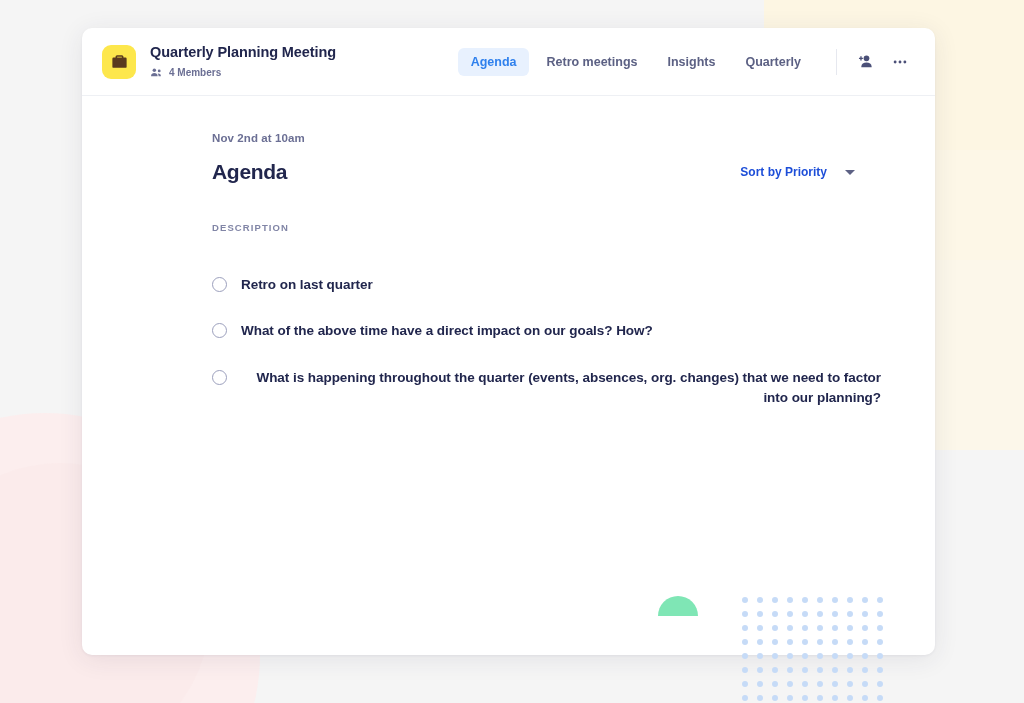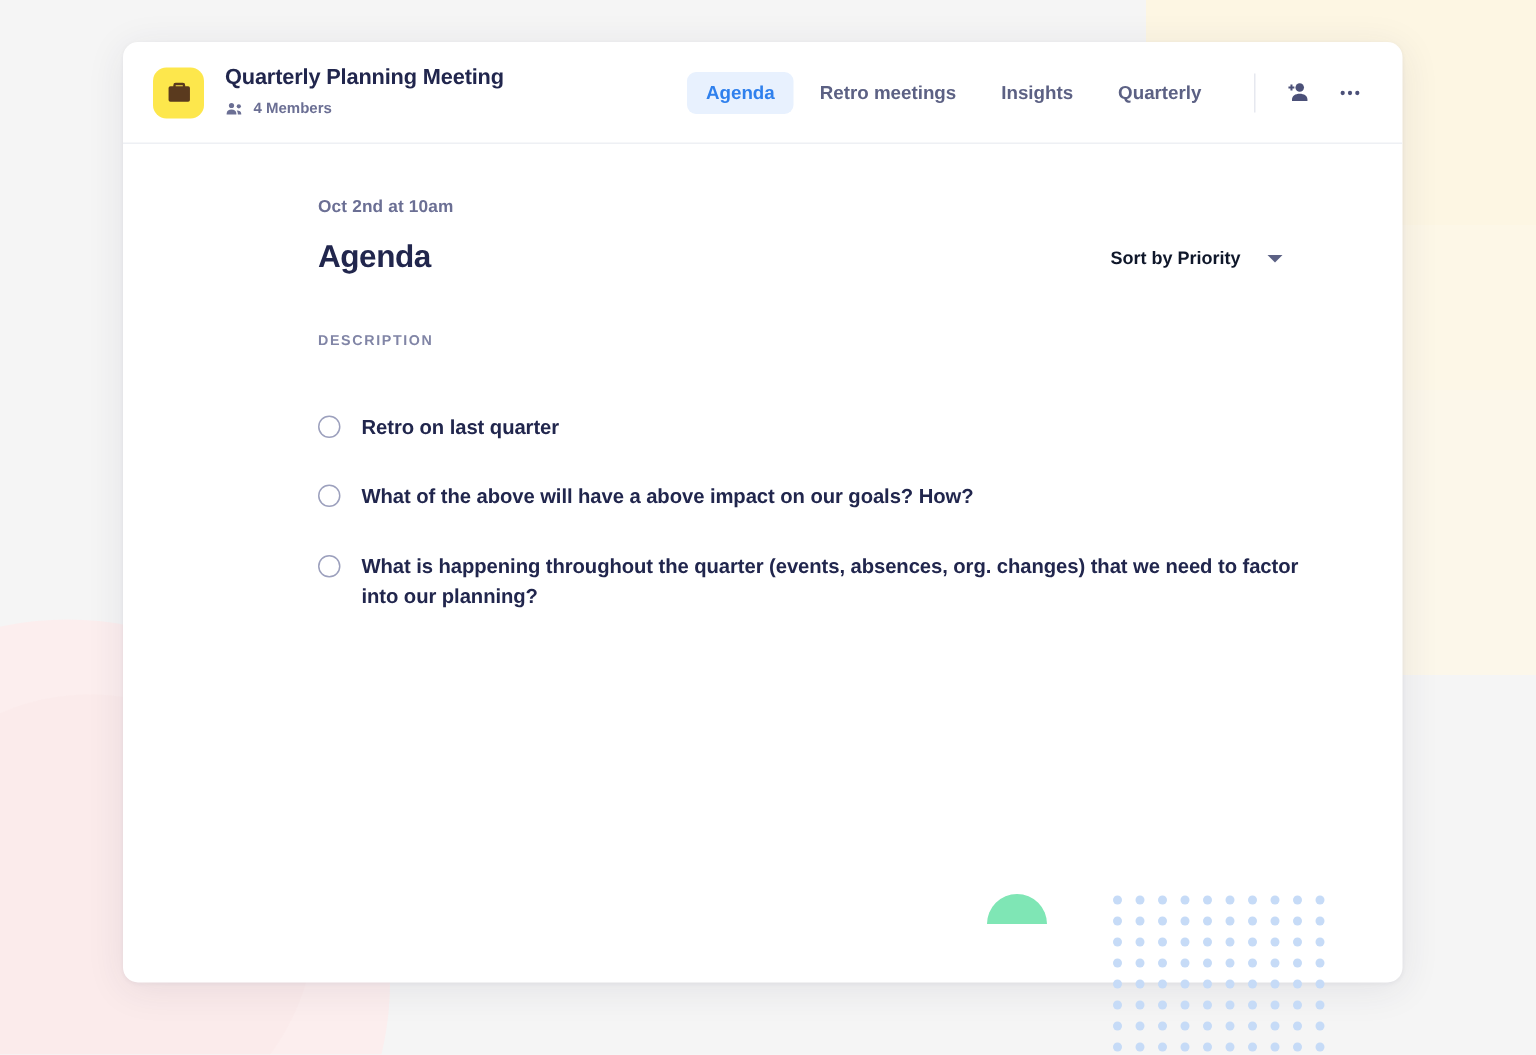--- a/index.html
+++ b/index.html
@@ -164,21 +164,21 @@
   .sort-control {
     margin-left: auto;
     display: flex;
     align-items: center;
     cursor: pointer;
     padding-right: 32px;
   }
   .sort-label {
     font-size: 12px;
     font-weight: bold;
-    color: #0f172a;
+    color: #1d4ed8;
   }
   .sort-caret {
     margin-left: 18px;
     width: 0; height: 0;
     border-left: 5px solid transparent;
     border-right: 5px solid transparent;
     border-top: 5px solid #5c6184;
   }
 
   .desc-label {
@@ -212,20 +212,21 @@
     cursor: pointer;
   }
   .item-text {
     margin-left: 14px;
     font-size: 13.5px;
     font-weight: bold;
     line-height: 1.5;
     color: #21264d;
     max-width: 640px;
     letter-spacing: -.05px;
+    text-align: right;
   }
 
   
   .dome {
     position: absolute;
     left: 658px; top: 596px;
     width: 40px; height: 20px;
     background: #7fe6b5;
     border-radius: 40px 40px 0 0;
   }
@@ -304,40 +305,40 @@
             <circle cx="12" cy="12" r="1.9"></circle>
             <circle cx="18.5" cy="12" r="1.9"></circle>
           </svg>
         </div>
       </div>
     </div>
 
     <div class="card-body">
       <div class="body-inner">
 
-        <div class="date-line">Oct 2nd at 10am</div>
+        <div class="date-line">Nov 2nd at 10am</div>
 
         <div class="agenda-row">
           <div class="agenda-heading">Agenda</div>
           <div class="sort-control">
             <span class="sort-label">Sort by Priority</span>
             <span class="sort-caret"></span>
           </div>
         </div>
 
         <div class="desc-label">DESCRIPTION</div>
 
         <div class="items">
           <div class="item">
             <div class="radio"></div>
             <div class="item-text">Retro on last quarter</div>
           </div>
           <div class="item">
             <div class="radio"></div>
-            <div class="item-text">What of the above will have a above impact on our goals? How?</div>
+            <div class="item-text">What of the above time have a direct impact on our goals? How?</div>
           </div>
           <div class="item">
             <div class="radio"></div>
             <div class="item-text">What is happening throughout the quarter (events, absences, org. changes) that we need to factor into our planning?</div>
           </div>
         </div>
 
       </div>
     </div>
   </div>

